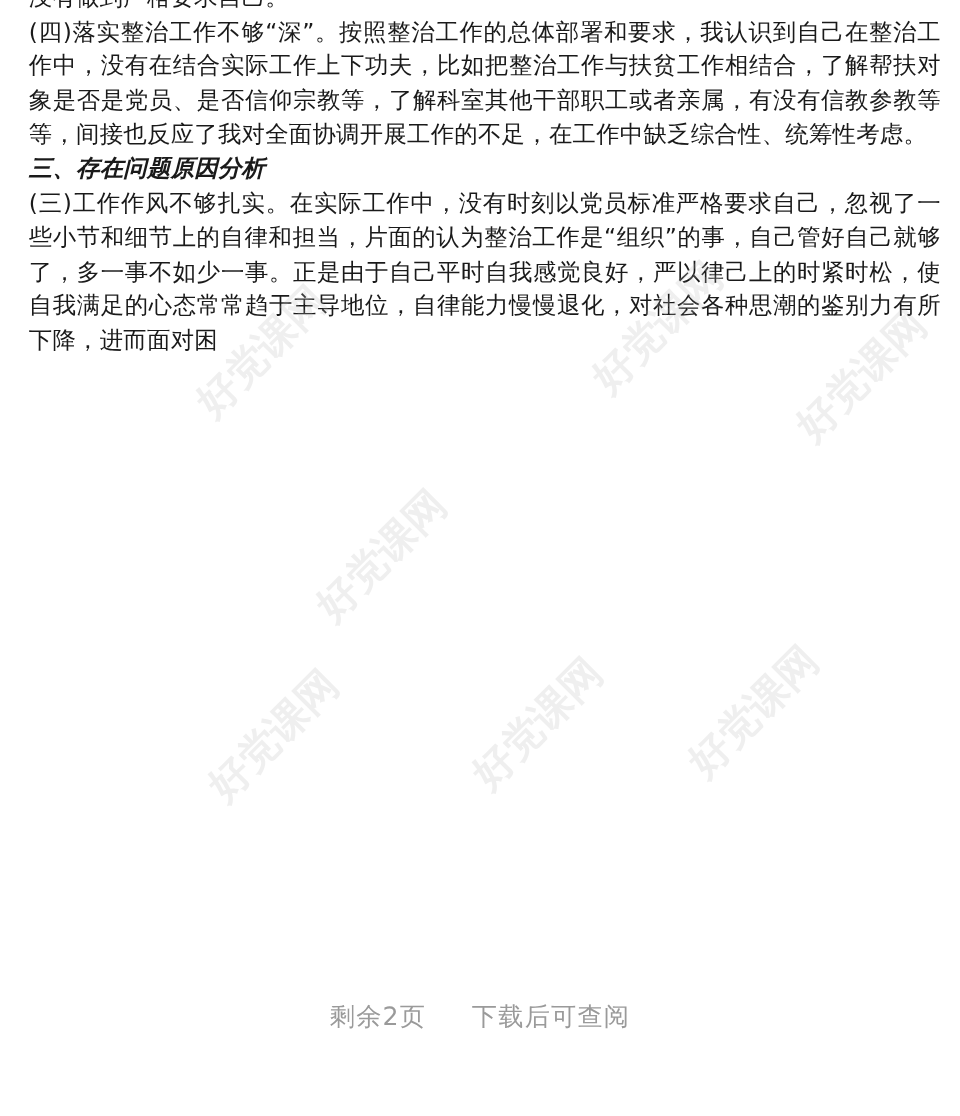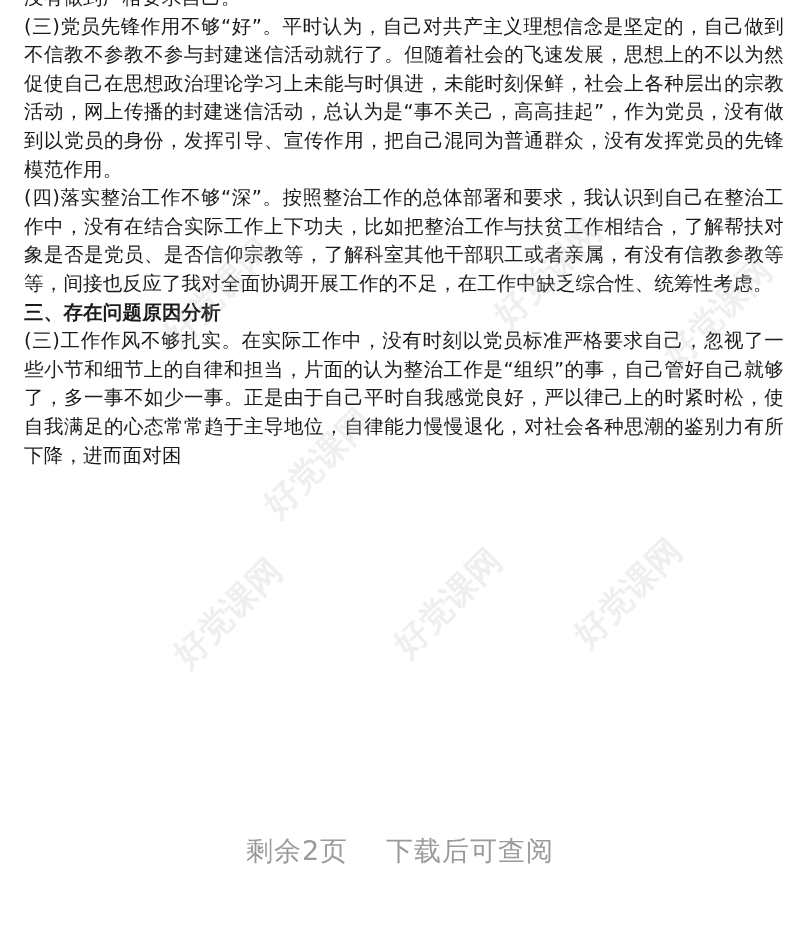--- a/index.html
+++ b/index.html
@@ -24,20 +24,21 @@
       line-height: 28.6px;
       letter-spacing: 0.2px;
     }
     .doc p {
       margin: 0;
       text-align: justify;
       text-align-last: left;
     }
     .doc .heading {
       font-weight: bold;
+      font-style: italic;
     }
     .watermark {
       position: absolute;
       color: rgba(180, 180, 180, 0.22);
       font-size: 34px;
       font-weight: bold;
       transform: rotate(-45deg);
       white-space: nowrap;
       pointer-events: none;
       user-select: none;
@@ -57,36 +58,35 @@
       width: 800px;
       height: 130px;
       background: #ffffff;
     }
     .remaining {
       position: absolute;
       left: 0;
       top: 833px;
       width: 800px;
       text-align: center;
-      font-size: 27px;
+      font-size: 21px;
       color: #9a9a9a;
       letter-spacing: 1px;
       cursor: pointer;
     }
     .remaining .gap {
       display: inline-block;
       width: 38px;
     }
   </style>
 </head>
 <body>
 
 <div class="doc">
   <p>没有做到严格要求自己。</p>
-  <p>(三)党员先锋作用不够“好”。平时认为，自己对共产主义理想信念是坚定的，自己做到不信教不参教不参与封建迷信活动就行了。但随着社会的飞速发展，思想上的不以为然促使自己在思想政治理论学习上未能与时俱进，未能时刻保鲜，社会上各种层出的宗教活动，网上传播的封建迷信活动，总认为是“事不关己，高高挂起”，作为党员，没有做到以党员的身份，发挥引导、宣传作用，把自己混同为普通群众，没有发挥党员的先锋模范作用。</p>
   <p>(四)落实整治工作不够“深”。按照整治工作的总体部署和要求，我认识到自己在整治工作中，没有在结合实际工作上下功夫，比如把整治工作与扶贫工作相结合，了解帮扶对象是否是党员、是否信仰宗教等，了解科室其他干部职工或者亲属，有没有信教参教等等，间接也反应了我对全面协调开展工作的不足，在工作中缺乏综合性、统筹性考虑。</p>
   <p class="heading">三、存在问题原因分析</p>
   <p>(三)工作作风不够扎实。在实际工作中，没有时刻以党员标准严格要求自己，忽视了一些小节和细节上的自律和担当，片面的认为整治工作是“组织”的事，自己管好自己就够了，多一事不如少一事。正是由于自己平时自我感觉良好，严以律己上的时紧时松，使自我满足的心态常常趋于主导地位，自律能力慢慢退化，对社会各种思潮的鉴别力有所下降，进而面对困</p>
 </div>
 
 <div class="watermark" style="left:150px; top:270px;">好党课网</div>
 <div class="watermark" style="left:480px; top:250px;">好党课网</div>
 <div class="watermark" style="left:650px; top:290px;">好党课网</div>
 <div class="watermark" style="left:250px; top:440px;">好党课网</div>
 <div class="watermark" style="left:160px; top:590px;">好党课网</div>

